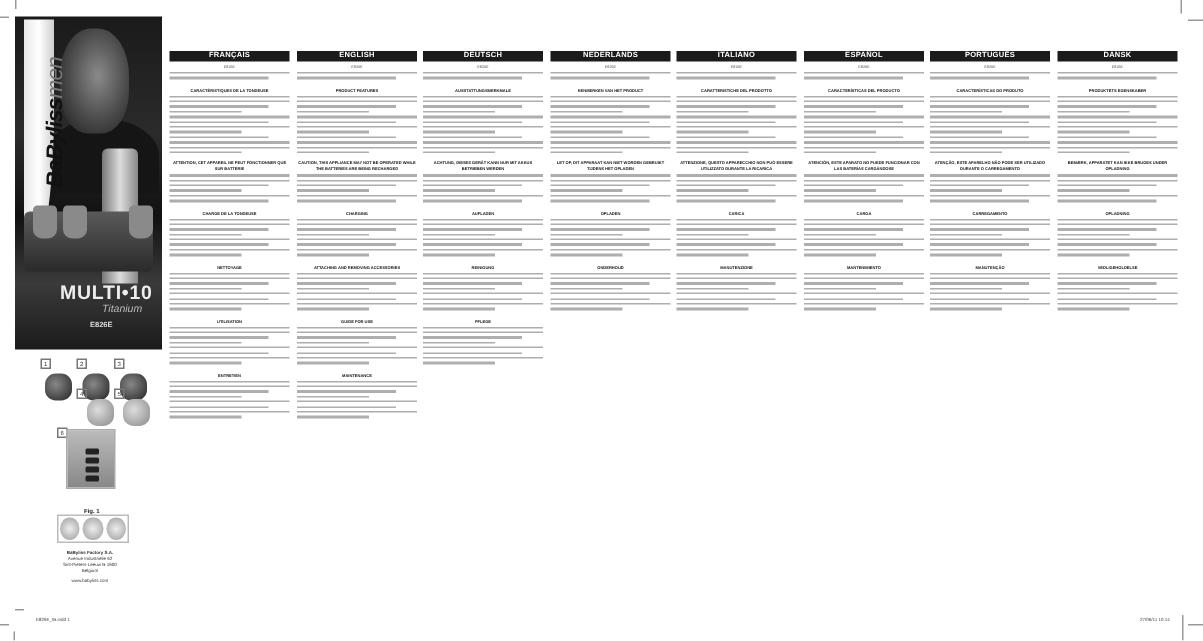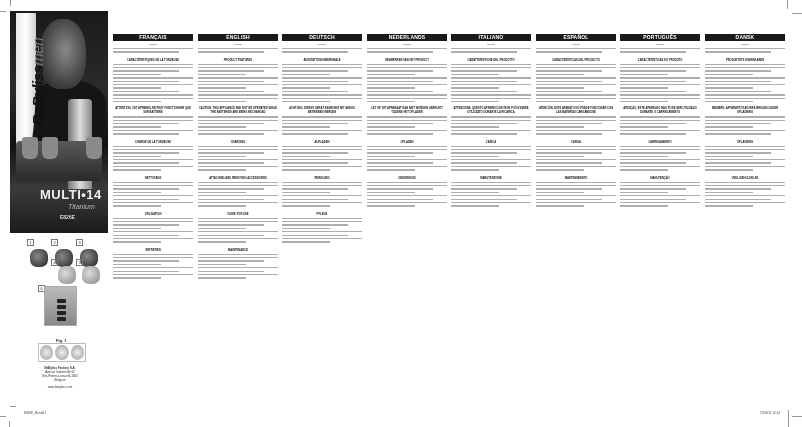--- a/index.html
+++ b/index.html
@@ -98,21 +98,21 @@
   <div class="shoulders"></div>
   <div class="face"></div>
   <div class="brand-strip">
     <div class="brand"><b>BaByliss</b><span>men</span></div>
   </div>
   <div class="device"></div>
   <div class="dock"></div>
   <div class="attach" style="left:12px"></div>
   <div class="attach" style="left:32px"></div>
   <div class="attach" style="left:76px"></div>
-  <div class="model-name">MULTI•14</div>
+  <div class="model-name">MULTI•10</div>
   <div class="model-sub">Titanium</div>
   <div class="model-code">E826E</div>
 </div>
 
 <div class="figure-label" style="left:27px;top:239px">1</div>
 <div class="figure-label" style="left:51px;top:239px">2</div>
 <div class="figure-label" style="left:76px;top:239px">3</div>
 <div class="head-img" style="left:30px;top:249px"></div>
 <div class="head-img" style="left:55px;top:249px"></div>
 <div class="head-img" style="left:80px;top:249px"></div>

